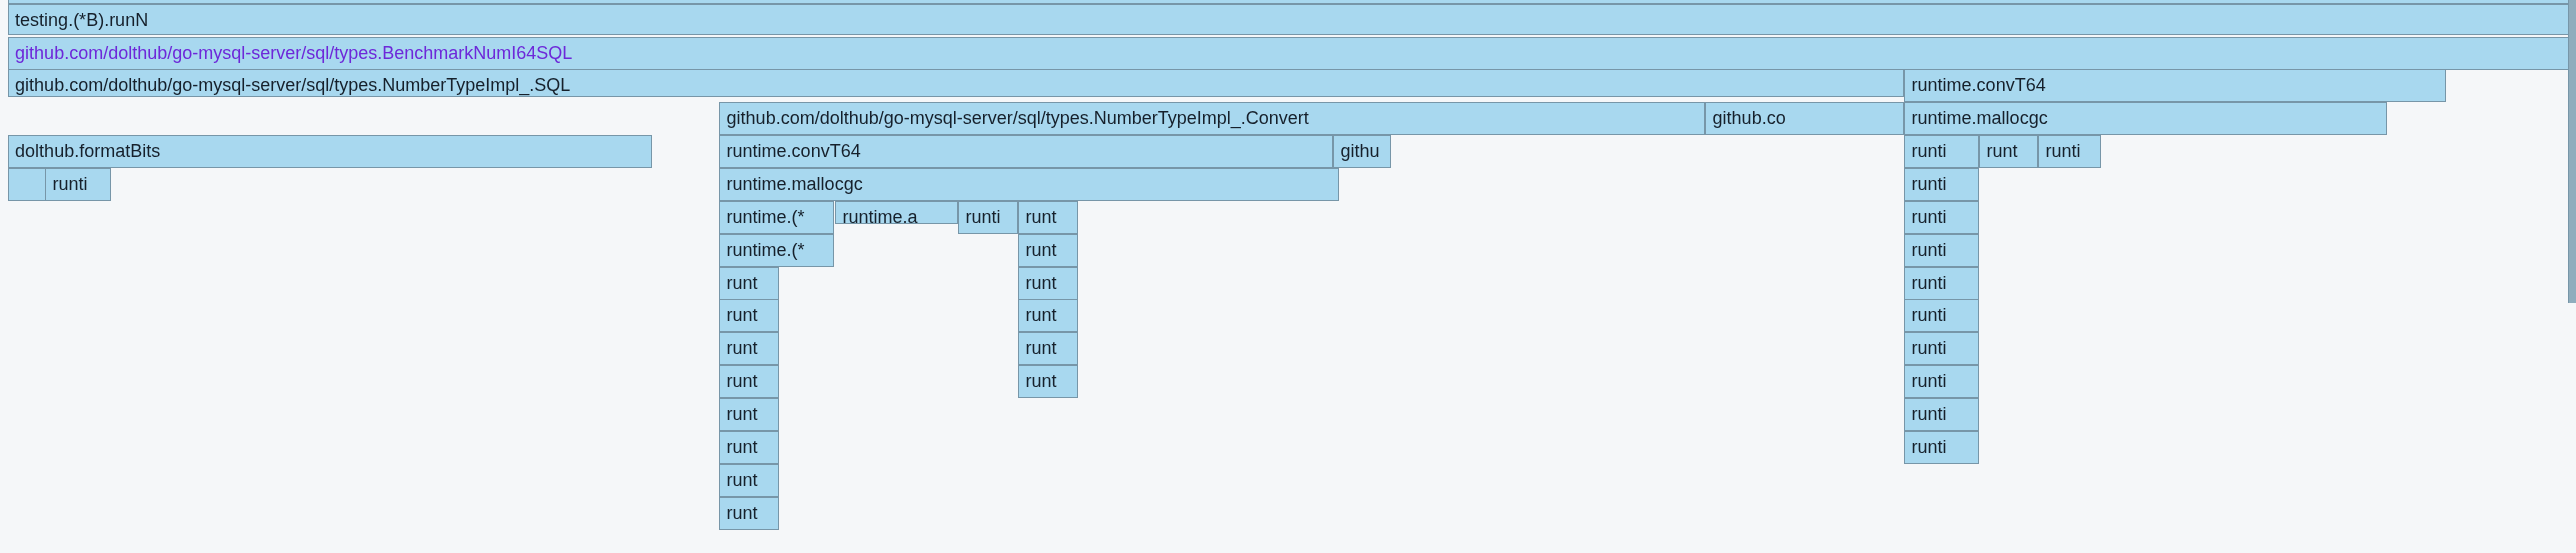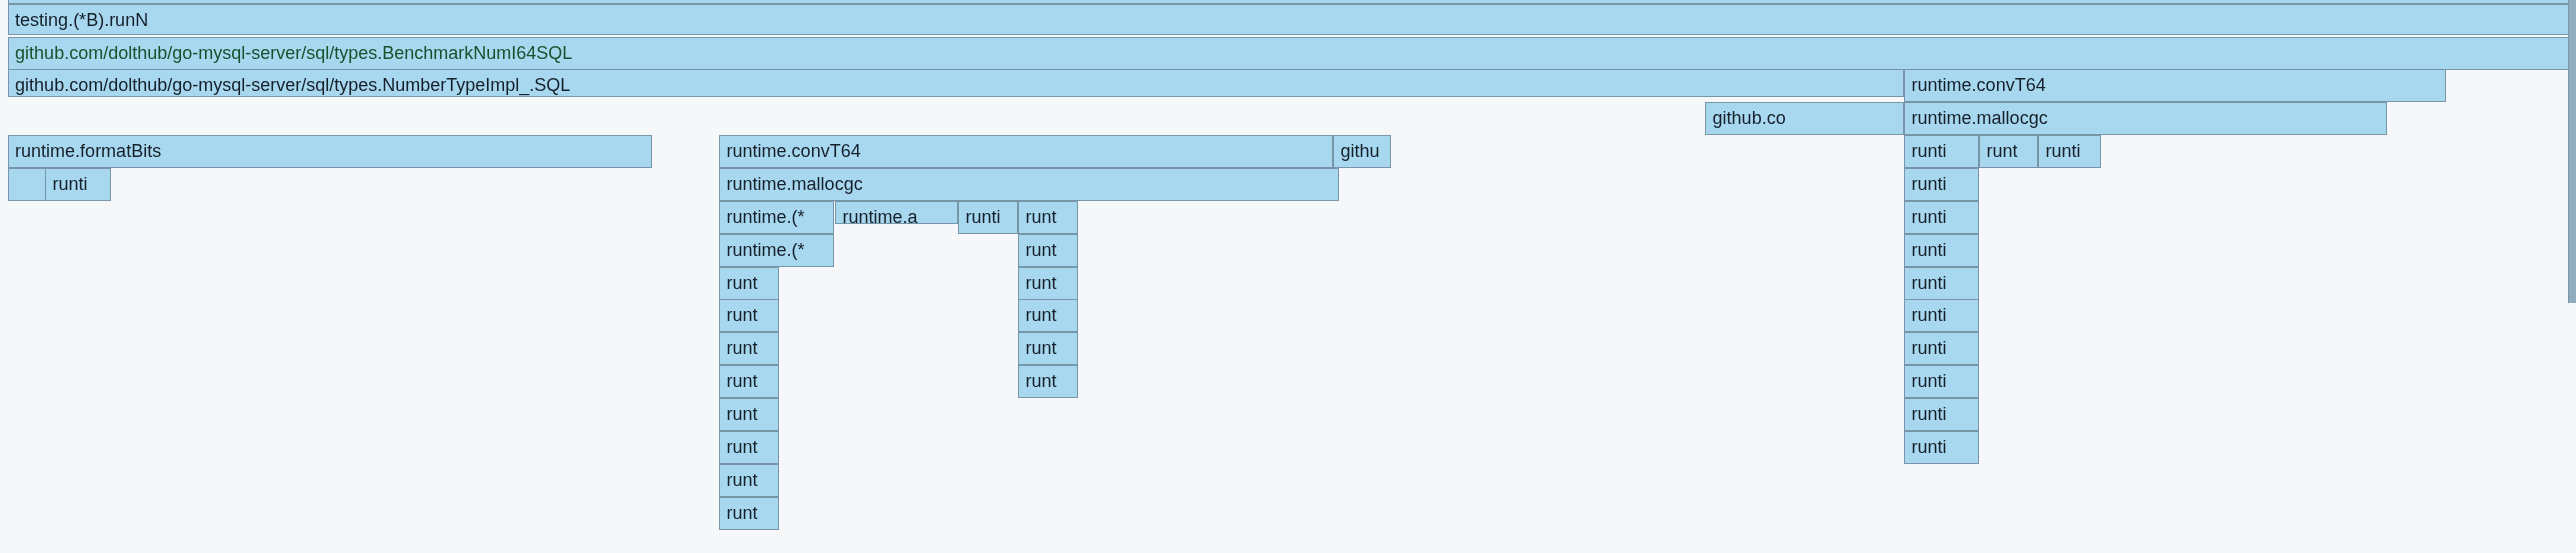--- a/index.html
+++ b/index.html
@@ -54,26 +54,27 @@
     box-sizing: border-box;
   }
 </style>
 </head>
 <body>
 
 <div id="flamegraph">
 
   <div class="frame clipped-top" style="left: 7.5px; top: -29px; width: 2561px; height: 33px; background: rgb(168, 216, 239); border-color: rgb(119, 150, 168); color: rgb(22, 32, 43);"></div>
     <div class="frame" style="left: 7.5px; top: 3.8px; width: 2561px; height: 31px; background: rgb(168, 216, 239); border-color: rgb(119, 150, 168); color: rgb(22, 32, 43);">testing.(*B).runN</div>
-    <div class="frame" style="left: 7.5px; top: 37px; width: 2561px; height: 33px; background: rgb(168, 216, 239); border-color: rgb(119, 150, 168); color: #14532d;">github.com/dolthub/go-mysql-server/sql/types.BenchmarkNumI64SQL</div>
+    <div class="frame" style="left: 7.5px; top: 37px; width: 2561px; height: 33px; background: rgb(168, 216, 239); border-color: rgb(119, 150, 168); color: #6d28d9;">github.com/dolthub/go-mysql-server/sql/types.BenchmarkNumI64SQL</div>
     <div class="frame" style="left: 7.5px; top: 69px; width: 1896px; height: 28px; background: rgb(168, 216, 239); border-color: rgb(119, 150, 168); color: rgb(22, 32, 43);">github.com/dolthub/go-mysql-server/sql/types.NumberTypeImpl_.SQL</div>
     <div class="frame" style="left: 1904px; top: 69px; width: 542px; height: 33px; background: rgb(168, 216, 239); border-color: rgb(119, 150, 168); color: rgb(22, 32, 43);">runtime.convT64</div>
+    <div class="frame" style="left: 719px; top: 102px; width: 986px; height: 33px; background: rgb(168, 216, 239); border-color: rgb(119, 150, 168); color: rgb(22, 32, 43);">github.com/dolthub/go-mysql-server/sql/types.NumberTypeImpl_.Convert</div>
     <div class="frame" style="left: 1705px; top: 102px; width: 199px; height: 33px; background: rgb(168, 216, 239); border-color: rgb(119, 150, 168); color: rgb(22, 32, 43);">github.co</div>
     <div class="frame" style="left: 1904px; top: 102px; width: 483px; height: 33px; background: rgb(168, 216, 239); border-color: rgb(119, 150, 168); color: rgb(22, 32, 43);">runtime.mallocgc</div>
-    <div class="frame" style="left: 7.5px; top: 135px; width: 644px; height: 33px; background: rgb(168, 216, 239); border-color: rgb(119, 150, 168); color: rgb(22, 32, 43);">runtime.formatBits</div>
+    <div class="frame" style="left: 7.5px; top: 135px; width: 644px; height: 33px; background: rgb(168, 216, 239); border-color: rgb(119, 150, 168); color: rgb(22, 32, 43);">dolthub.formatBits</div>
     <div class="frame" style="left: 719px; top: 135px; width: 614px; height: 33px; background: rgb(168, 216, 239); border-color: rgb(119, 150, 168); color: rgb(22, 32, 43);">runtime.convT64</div>
     <div class="frame" style="left: 1333px; top: 135px; width: 58px; height: 33px; background: rgb(168, 216, 239); border-color: rgb(119, 150, 168); color: rgb(22, 32, 43);">githu</div>
     <div class="frame" style="left: 1904px; top: 135px; width: 75px; height: 33px; background: rgb(168, 216, 239); border-color: rgb(119, 150, 168); color: rgb(22, 32, 43);">runti</div>
     <div class="frame" style="left: 1979px; top: 135px; width: 59px; height: 33px; background: rgb(168, 216, 239); border-color: rgb(119, 150, 168); color: rgb(22, 32, 43);">runt</div>
     <div class="frame" style="left: 2038px; top: 135px; width: 63px; height: 33px; background: rgb(168, 216, 239); border-color: rgb(119, 150, 168); color: rgb(22, 32, 43);">runti</div>
     <div class="frame" style="left: 7.5px; top: 168px; width: 38px; height: 33px; background: rgb(168, 216, 239); border-color: rgb(119, 150, 168); color: rgb(22, 32, 43);"></div>
     <div class="frame" style="left: 45px; top: 168px; width: 66px; height: 33px; background: rgb(168, 216, 239); border-color: rgb(119, 150, 168); color: rgb(22, 32, 43);">runti</div>
     <div class="frame" style="left: 719px; top: 168px; width: 620px; height: 33px; background: rgb(168, 216, 239); border-color: rgb(119, 150, 168); color: rgb(22, 32, 43);">runtime.mallocgc</div>
     <div class="frame" style="left: 1904px; top: 168px; width: 75px; height: 33px; background: rgb(168, 216, 239); border-color: rgb(119, 150, 168); color: rgb(22, 32, 43);">runti</div>
     <div class="frame" style="left: 719px; top: 201px; width: 115px; height: 33px; background: rgb(168, 216, 239); border-color: rgb(119, 150, 168); color: rgb(22, 32, 43);">runtime.(*</div>

